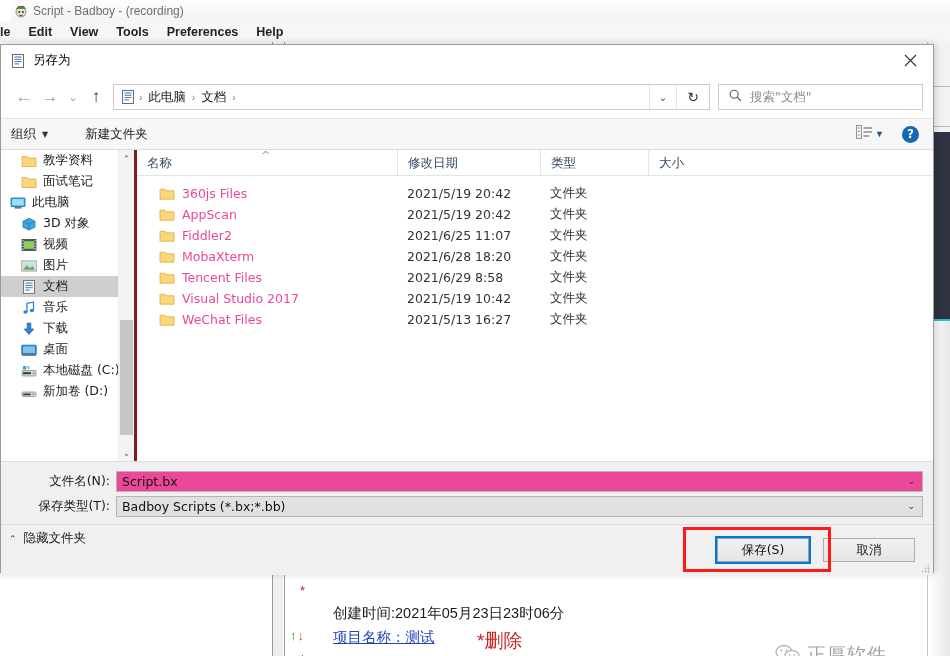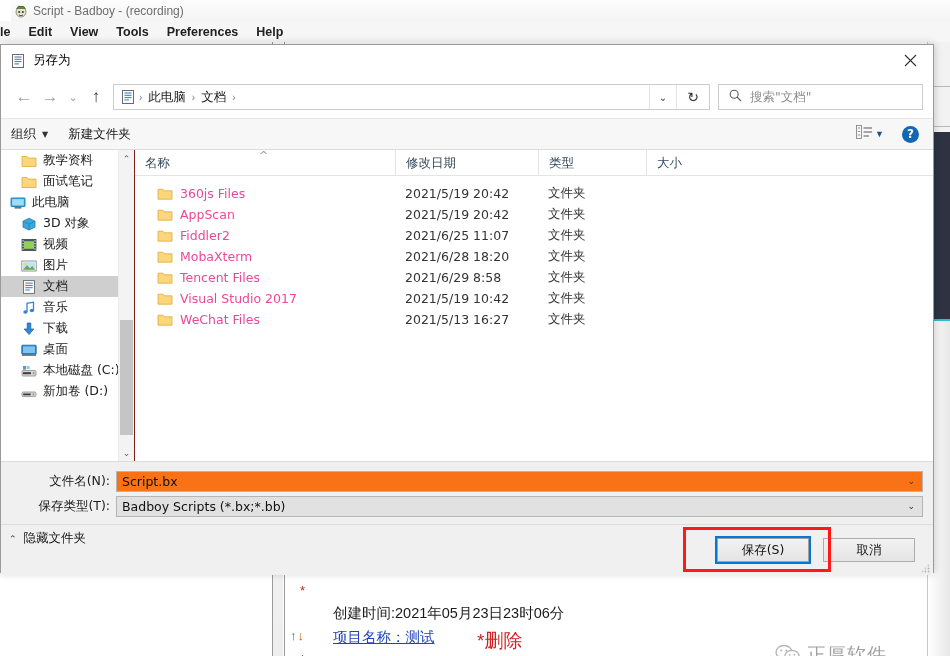--- a/index.html
+++ b/index.html
@@ -297,21 +297,21 @@
     font-family: "DejaVu Sans", sans-serif;
   }
 
   
   .dlg-toolbar {
     position: relative;
     height: 30px;
     background: #f7f7f7;
     border-top: 1px solid #e6e6e6;
     border-bottom: 1px solid #dcdcdc;
-    display: flex; align-items: center;
+    display: flex; align-items: center; gap: 17px;
   }
   .tb-item {
     font-size: 12.5px;
     color: #1a1a1a;
     padding: 0 10px;
     display: flex; align-items: center;
     height: 100%;
     font-family: "DejaVu Sans", sans-serif;
   }
   .tb-caret { font-size: 8px; margin-left: 6px; color:#333; }
@@ -336,21 +336,21 @@
   .dlg-main {
     position: relative;
     height: 311px;
     display: flex;
     background: #fff;
   }
   .nav-pane {
     width: 133px;
     position: relative;
     overflow: hidden;
-    border-right: 1px solid #7f1d1d;
+    border-right: 3px solid #7f1d1d;
     background: #fff;
   }
   .nav-item {
     display: flex; align-items: center;
     height: 21px;
     padding-left: 14px;
     font-size: 12.5px;
     color: #1a1a1a;
     white-space: nowrap;
     font-family: "DejaVu Sans", sans-serif;
@@ -461,21 +461,21 @@
     color: #1a1a1a;
     padding-right: 6px;
     box-sizing: border-box;
     font-family: "DejaVu Sans", sans-serif;
   }
   .combo {
     height: 21px;
     flex: 1;
     margin-right: 12px;
     border: 1px solid #b5b5b5;
-    background: #f97316;
+    background: #ec4899;
     display: flex; align-items: center;
     position: relative;
     box-sizing: border-box;
   }
   .combo.readonly { background: #e1e1e1; }
   .combo .val {
     font-size: 12.5px;
     color: #111;
     padding-left: 5px;
     font-family: "DejaVu Sans", sans-serif;

